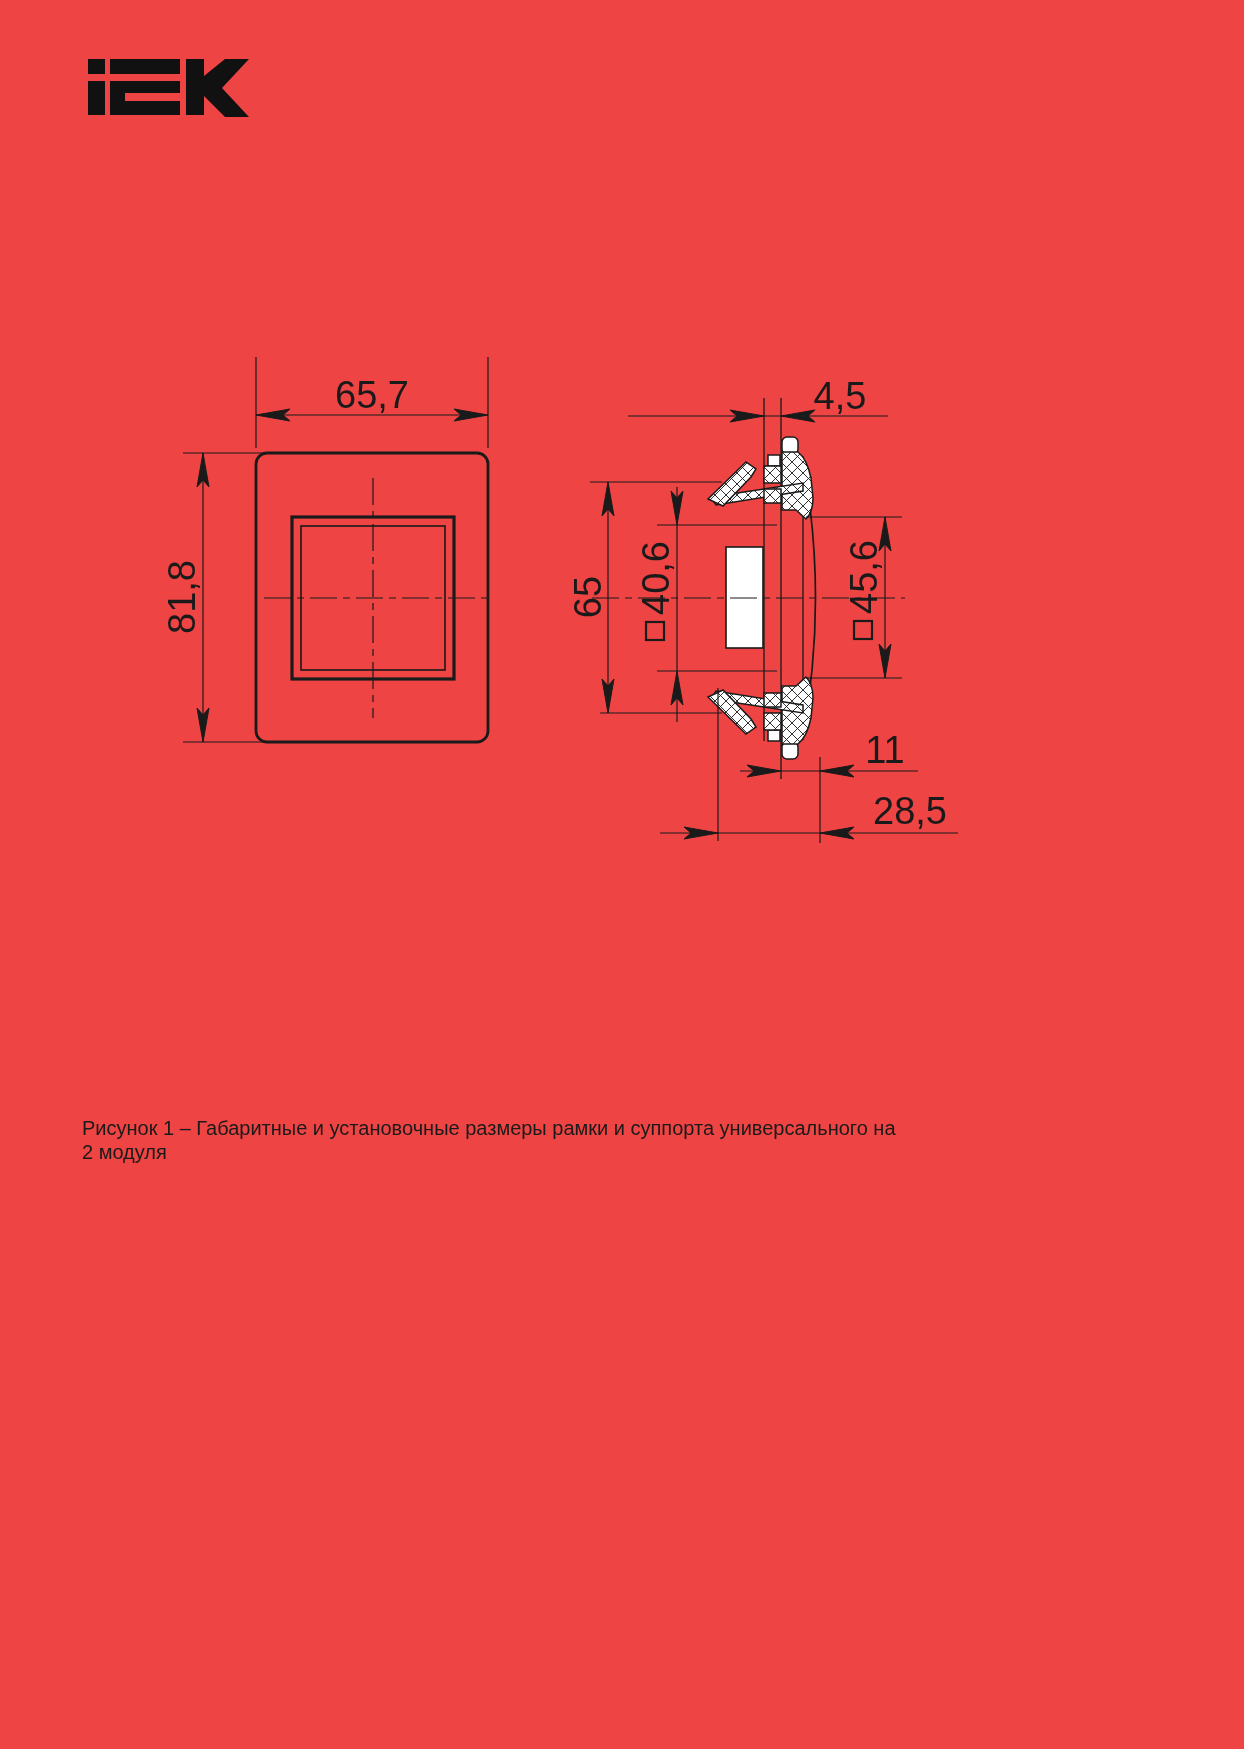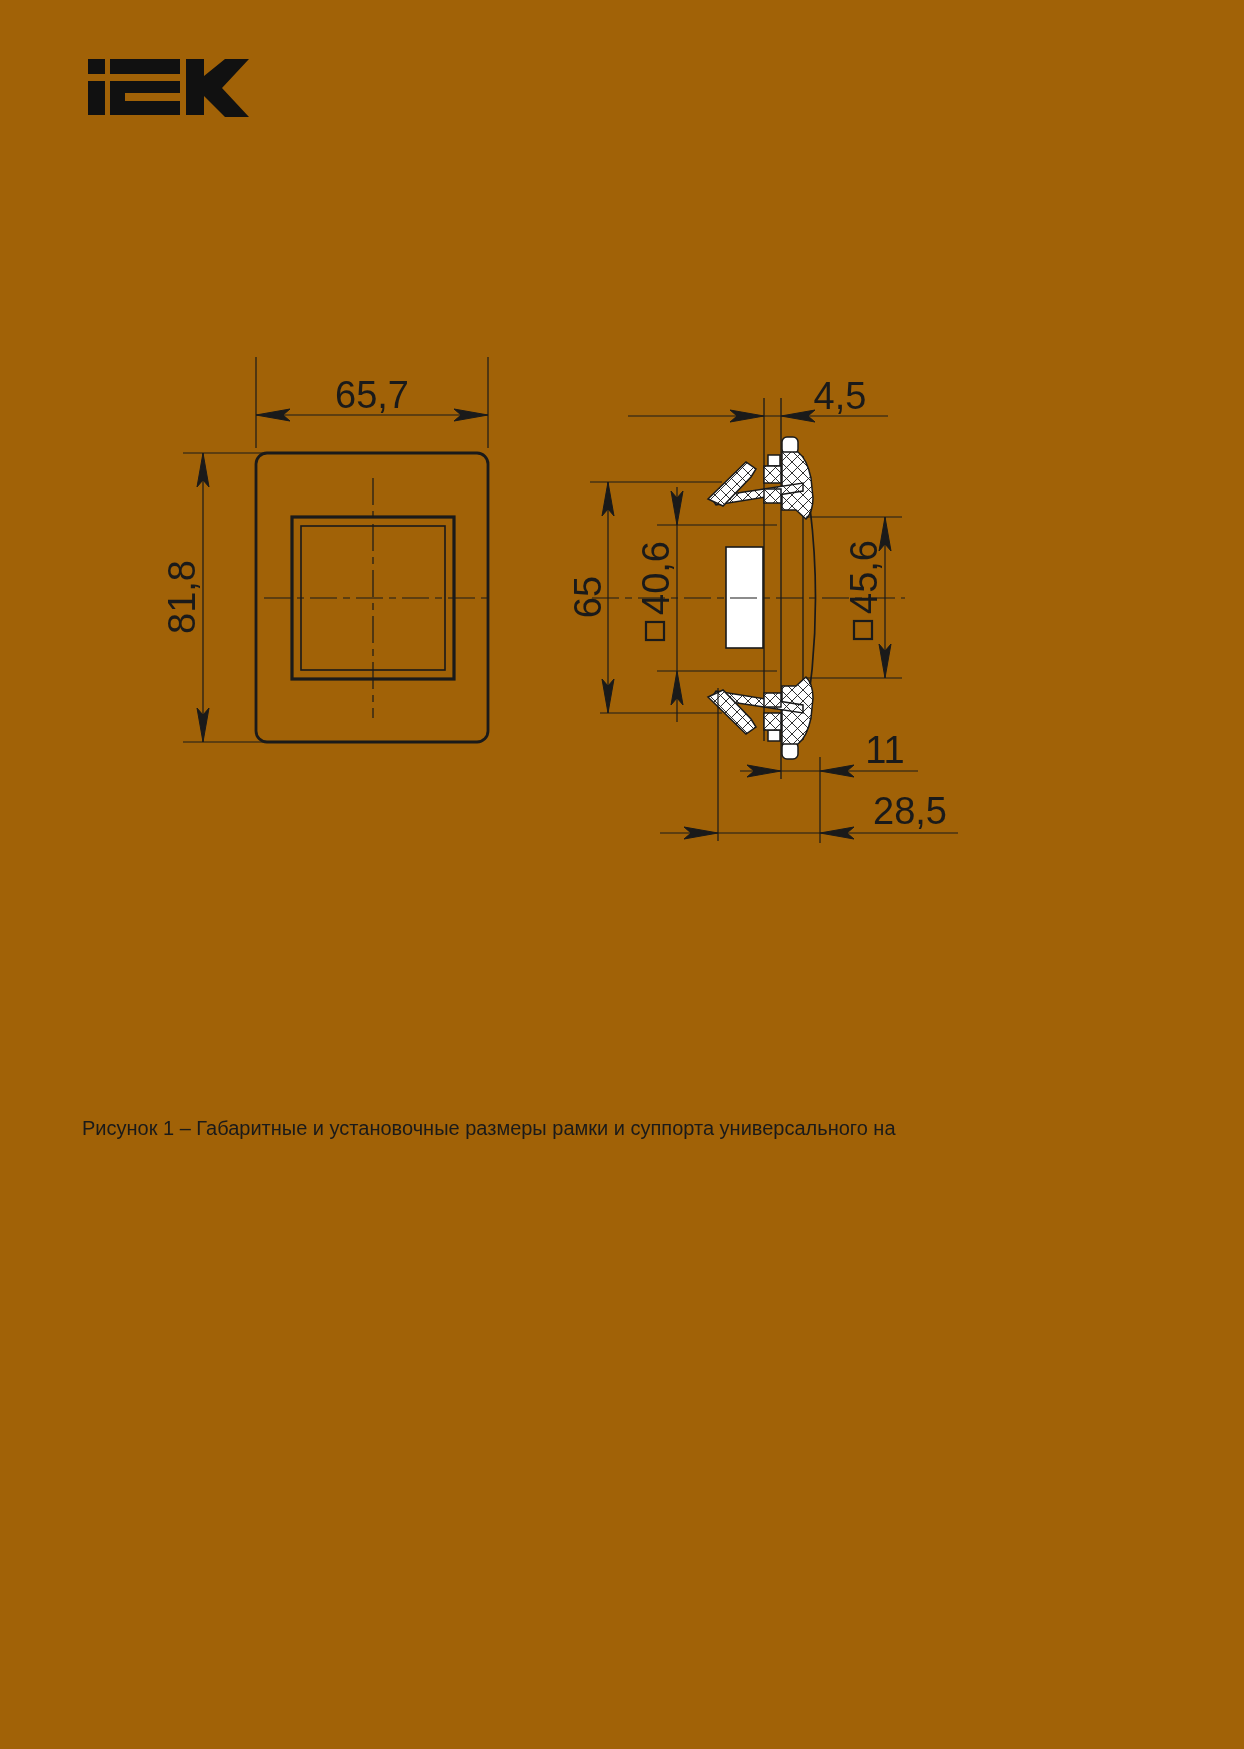--- a/index.html
+++ b/index.html
@@ -5,21 +5,21 @@
   html, body {
     margin: 0;
     padding: 0;
     background: #ffffff;
     font-family: "Liberation Sans", sans-serif;
   }
   .page {
     position: relative;
     width: 1244px;
     height: 1749px;
-    background: #a16207;
+    background: #ef4444;
     overflow: hidden;
   }
   svg.drawing {
     position: absolute;
     left: 0;
     top: 0;
   }
   svg text {
     font-family: "Liberation Sans", sans-serif;
     font-size: 38px;
@@ -160,15 +160,16 @@
         <path d="M660,833 H958" stroke-width="1.2"></path>
         <use href="#arrow" transform="translate(718,833)"></use>
         <use href="#arrow" transform="translate(820,833) rotate(180)"></use>
         <text x="910" y="824" text-anchor="middle" stroke="none">28,5</text>
       </g>
     </g>
   </svg>
 
   <div class="caption">
     <div>Рисунок 1 – Габаритные и установочные размеры рамки и суппорта универсального на</div>
+    <div>2 модуля</div>
   </div>
 
 </div>
 
 </body></html>

